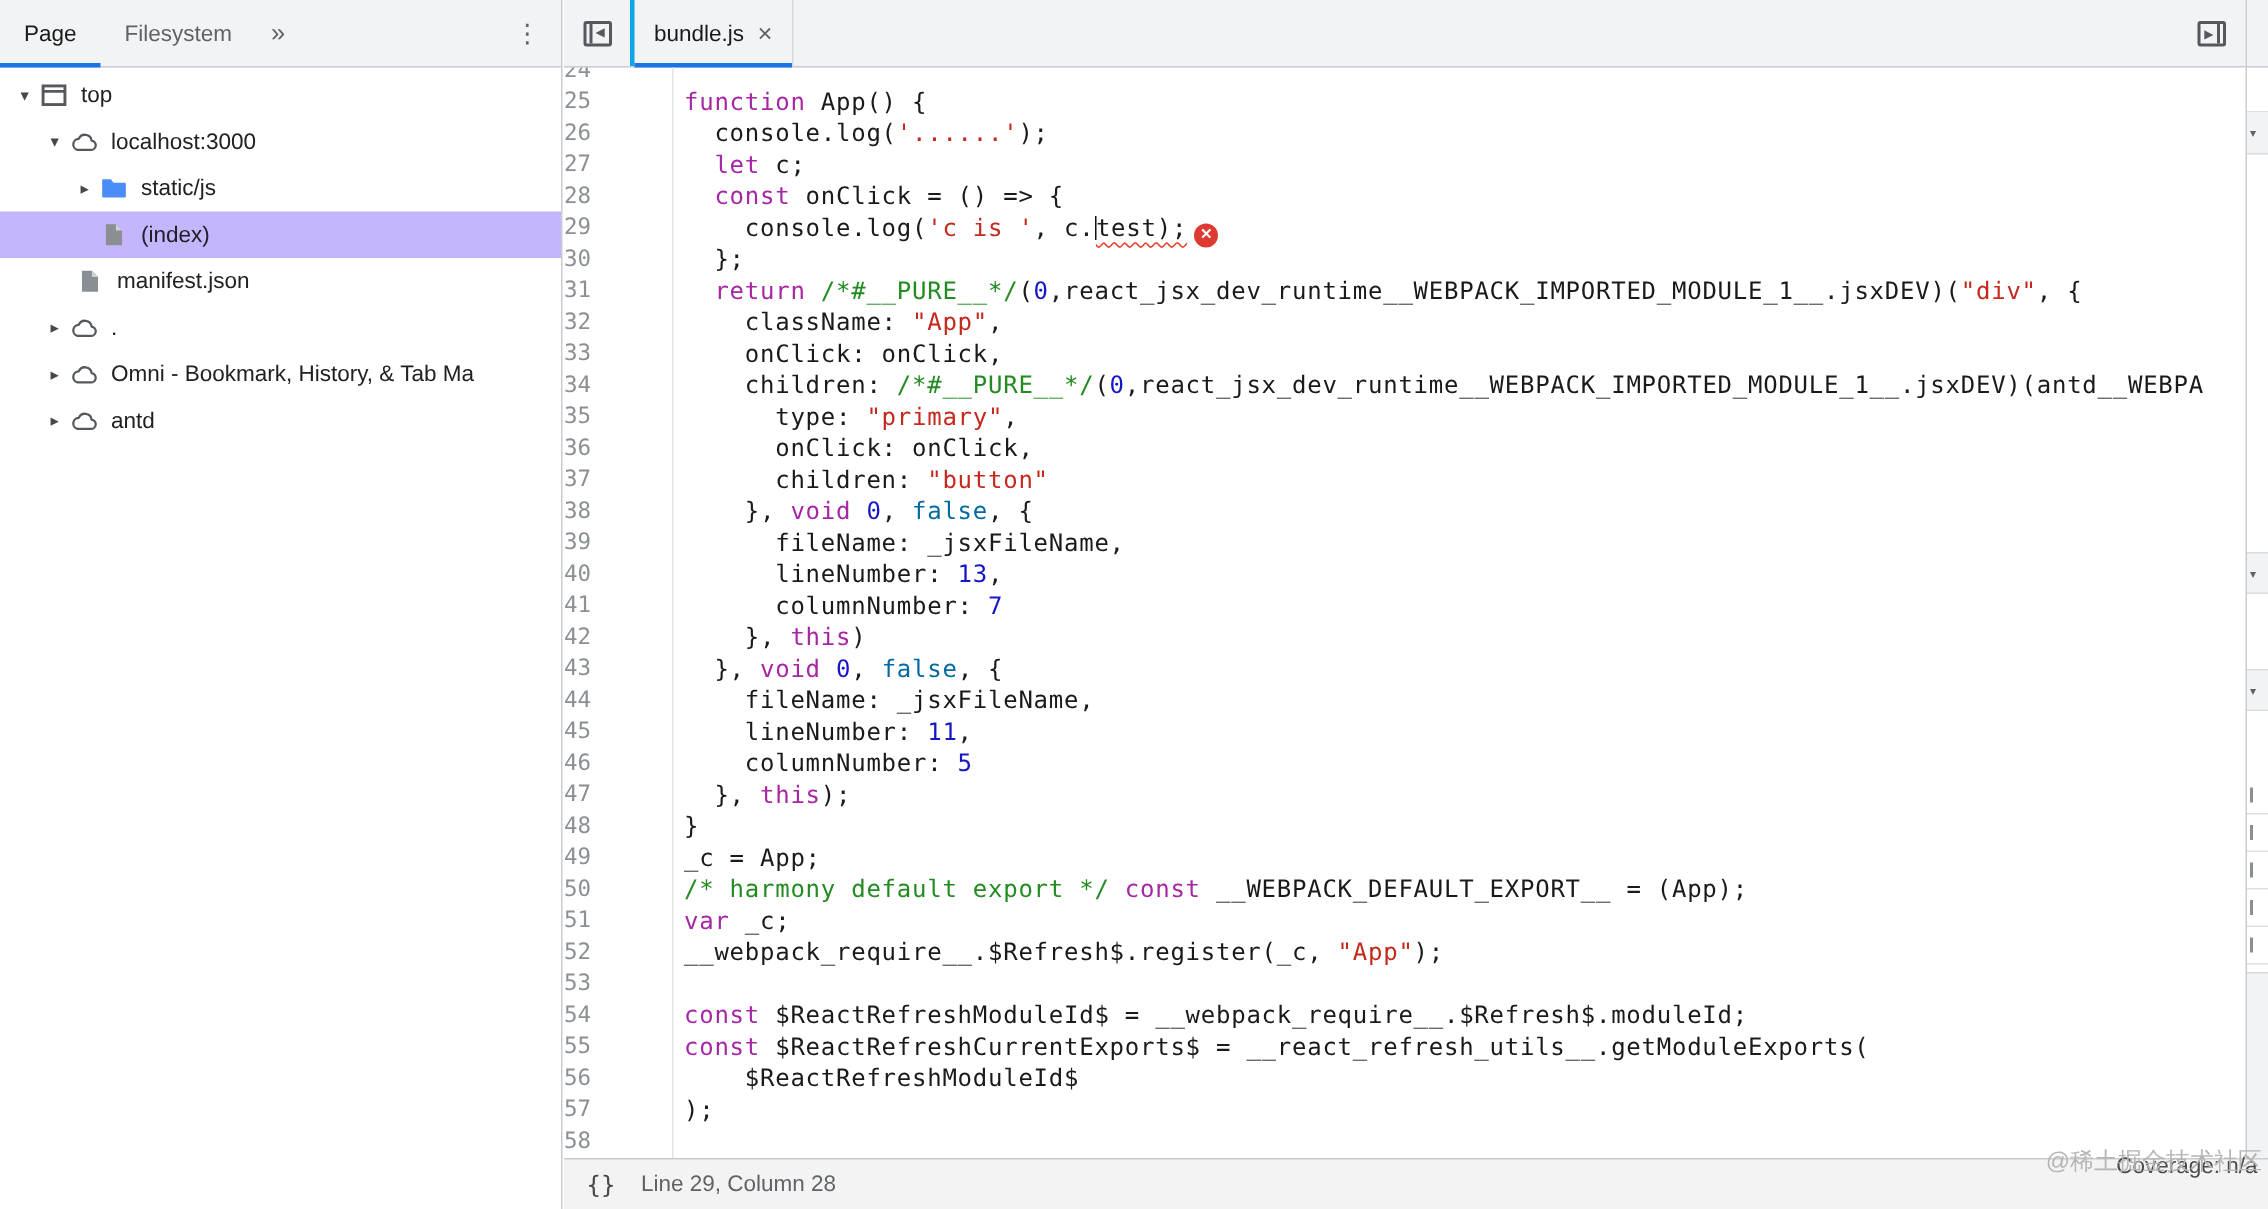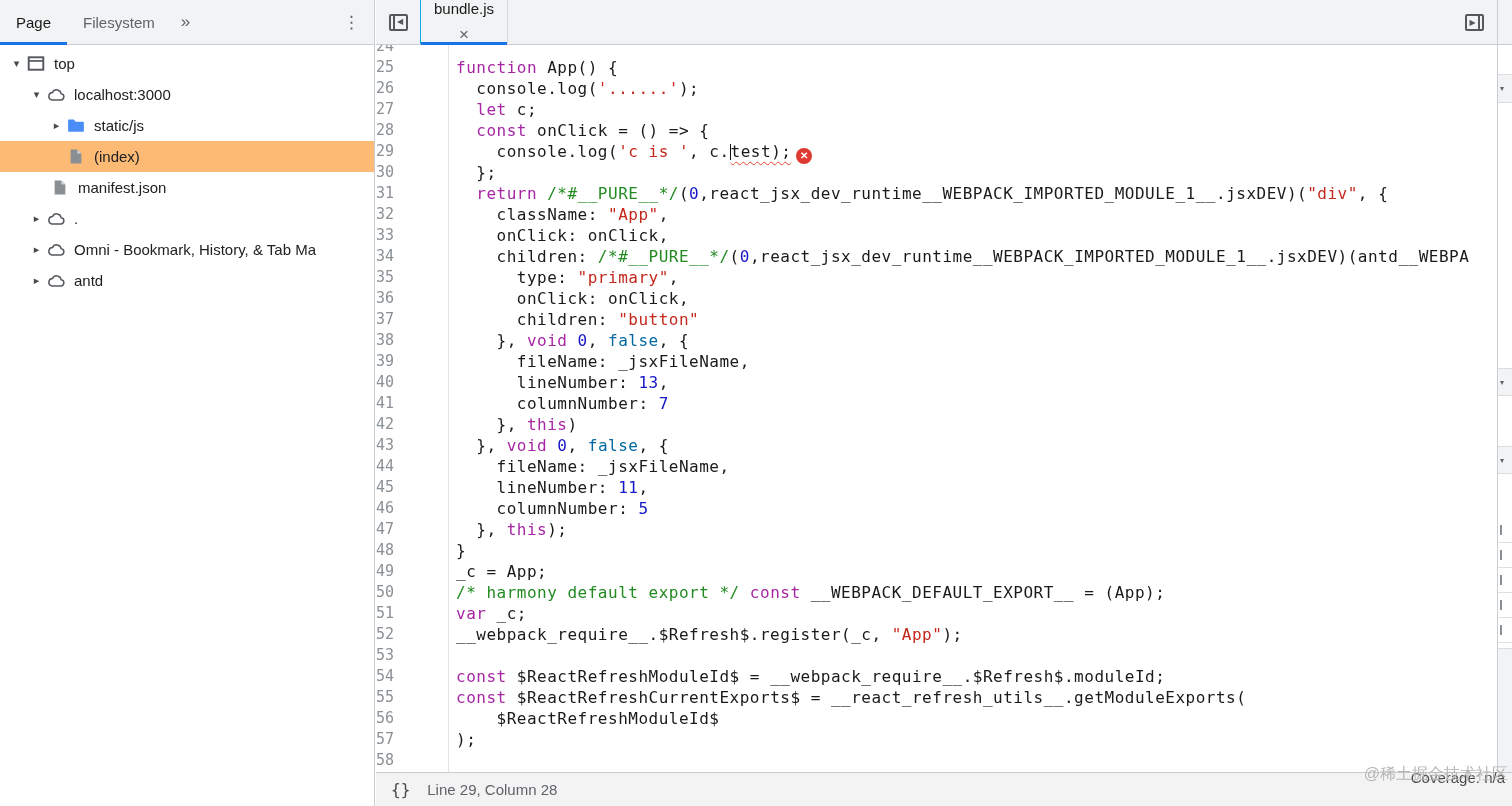--- a/index.html
+++ b/index.html
@@ -14,39 +14,39 @@
                   display:flex; align-items:stretch; flex:none; }
   .stab { padding:0 16px; display:flex; align-items:center; font-size:15px; color:#5f6368;
           position:relative; cursor:default; }
   .stab.active { color:#1a1a1a; }
   .stab.active::after { content:""; position:absolute; left:0; right:0; bottom:-1px; height:3px; background:#1a73e8; }
   .more-tabs { display:flex; align-items:center; padding:0 10px; color:#5f6368; font-size:17px; }
   .kebab { margin-left:auto; display:flex; align-items:center; padding:0 14px; color:#5f6368;
            font-size:17px; letter-spacing:0; }
   .tree { flex:1; overflow:hidden; padding-top:3px; font-size:15px; }
   .tree-row { height:31px; display:flex; align-items:center; white-space:nowrap; overflow:hidden; }
-  .tree-row.selected { background:#fdba74;text-align:center; }
+  .tree-row.selected { background:#c4b5fd;text-align:center; }
   .arrow { width:17px; flex:none; text-align:center; font-size:11px; color:#45494d; }
   .ticon { width:21px; height:16px; flex:none; margin:0 6px 0 2px; display:flex; align-items:center; }
   .ticon svg { width:18px; height:15px; }
   .tlabel { color:#202124; }
 
   
   .editor-pane { position:absolute; left:376px; top:0; right:0; height:806px;
                  display:flex; flex-direction:column; background:#fff; }
   .tabbar { height:45px; flex:none; background:#f1f3f4; border-bottom:1px solid #c9ccd1;
             display:flex; align-items:stretch; position:relative; }
   .nav-toggle { width:44px; display:flex; align-items:center; justify-content:center; }
   .picon { width:19px; height:17px; border:2px solid #55595e; border-radius:2px;
            display:flex; align-items:center; }
   .picon .bar-l { width:4px; height:100%; border-right:2px solid #55595e; }
   .picon .bar-r { width:4px; height:100%; border-left:2px solid #55595e; margin-left:auto; }
   .picon .tri { flex:1; text-align:center; font-size:8px; color:#55595e; line-height:1; }
   .tab { display:flex; align-items:center; gap:9px; padding:0 13px; font-size:15px; color:#1a1a1a;
-         border-left:1px solid #0ea5e9; border-right:1px solid #d7dadd; position:relative;flex-direction:column; }
+         border-left:3px solid #0ea5e9; border-right:1px solid #d7dadd; position:relative; }
   .tab.active::after { content:""; position:absolute; left:0; right:0; bottom:-1px; height:3px; background:#1a73e8; }
   .tab-close { color:#5f6368; font-size:17px; line-height:1; }
   .dbg-toggle { position:absolute; right:28px; top:0; height:45px; display:flex; align-items:center; }
 
   .editor-body { flex:1; overflow:hidden; position:relative; display:flex; }
   .scroll { display:flex; margin-top:-9px; min-height:101%; }
   .gutter { width:73px; flex:none; text-align:left; padding-right:9px; border-right:1px solid #e3e4e6;
             font-family:"DejaVu Sans Mono","Liberation Mono",monospace; font-size:15px; color:#8b9095; }
   .gline { height:21px; line-height:21px; }
   .code { flex:1; overflow:hidden; }

